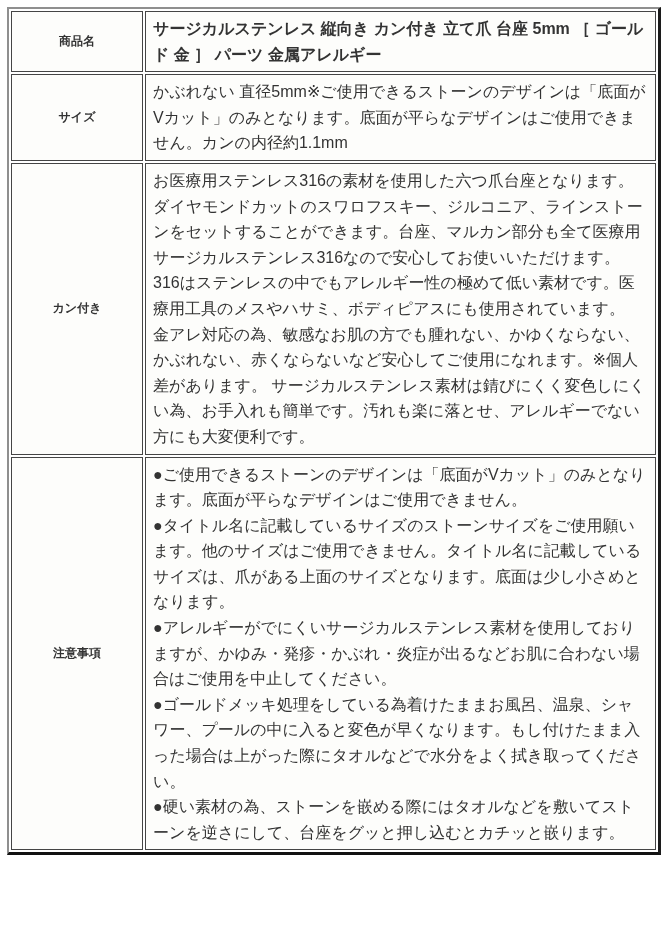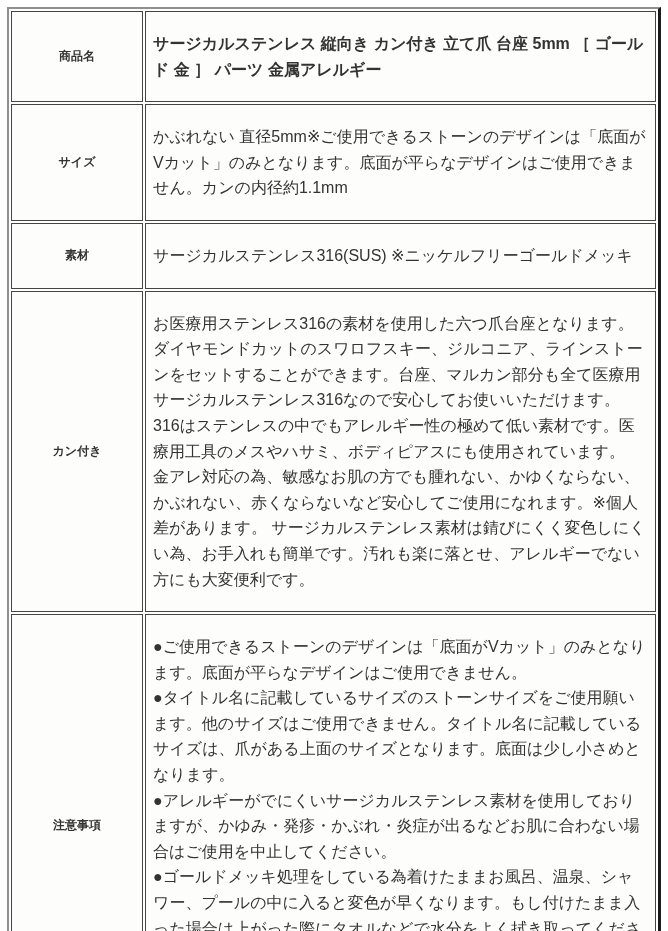--- a/index.html
+++ b/index.html
@@ -39,21 +39,21 @@
     padding: 16px 6px;
   }
   td.spec-value {
     border: 1px solid #454545;
     background: #fdfdfb;
     color: #333333;
     font-size: 16px;
     line-height: 1.6;
     text-align: left;
     vertical-align: middle;
-    padding: 19px 7px;
+    padding: 4px 7px;
     white-space: pre-line;
     word-break: break-word;
   }
   td.spec-value.bold {
     font-weight: bold;
   }
 </style>
 </head>
 <body>
 
@@ -62,24 +62,20 @@
     <tbody>
       <tr>
         <th class="spec-label">商品名</th>
         <td class="spec-value bold">サージカルステンレス 縦向き カン付き 立て爪 台座 5mm ［ ゴールド 金 ］ パーツ 金属アレルギー</td>
       </tr>
       <tr>
         <th class="spec-label">サイズ</th>
         <td class="spec-value">かぶれない 直径5mm※ご使用できるストーンのデザインは「底面がVカット」のみとなります。底面が平らなデザインはご使用できません。カンの内径約1.1mm</td>
       </tr>
       <tr>
-        <th class="spec-label">素材</th>
-        <td class="spec-value">サージカルステンレス316(SUS) ※ニッケルフリーゴールドメッキ</td>
-      </tr>
-      <tr>
         <th class="spec-label">カン付き</th>
         <td class="spec-value">お医療用ステンレス316の素材を使用した六つ爪台座となります。ダイヤモンドカットのスワロフスキー、ジルコニア、ラインストーンをセットすることができます。台座、マルカン部分も全て医療用サージカルステンレス316なので安心してお使いいただけます。
 316はステンレスの中でもアレルギー性の極めて低い素材です。医療用工具のメスやハサミ、ボディピアスにも使用されています。
 金アレ対応の為、敏感なお肌の方でも腫れない、かゆくならない、かぶれない、赤くならないなど安心してご使用になれます。※個人差があります。 サージカルステンレス素材は錆びにくく変色しにくい為、お手入れも簡単です。汚れも楽に落とせ、アレルギーでない方にも大変便利です。</td>
       </tr>
       <tr>
         <th class="spec-label">注意事項</th>
         <td class="spec-value">●ご使用できるストーンのデザインは「底面がVカット」のみとなります。底面が平らなデザインはご使用できません。
 ●タイトル名に記載しているサイズのストーンサイズをご使用願います。他のサイズはご使用できません。タイトル名に記載しているサイズは、爪がある上面のサイズとなります。底面は少し小さめとなります。
 ●アレルギーがでにくいサージカルステンレス素材を使用しておりますが、かゆみ・発疹・かぶれ・炎症が出るなどお肌に合わない場合はご使用を中止してください。

